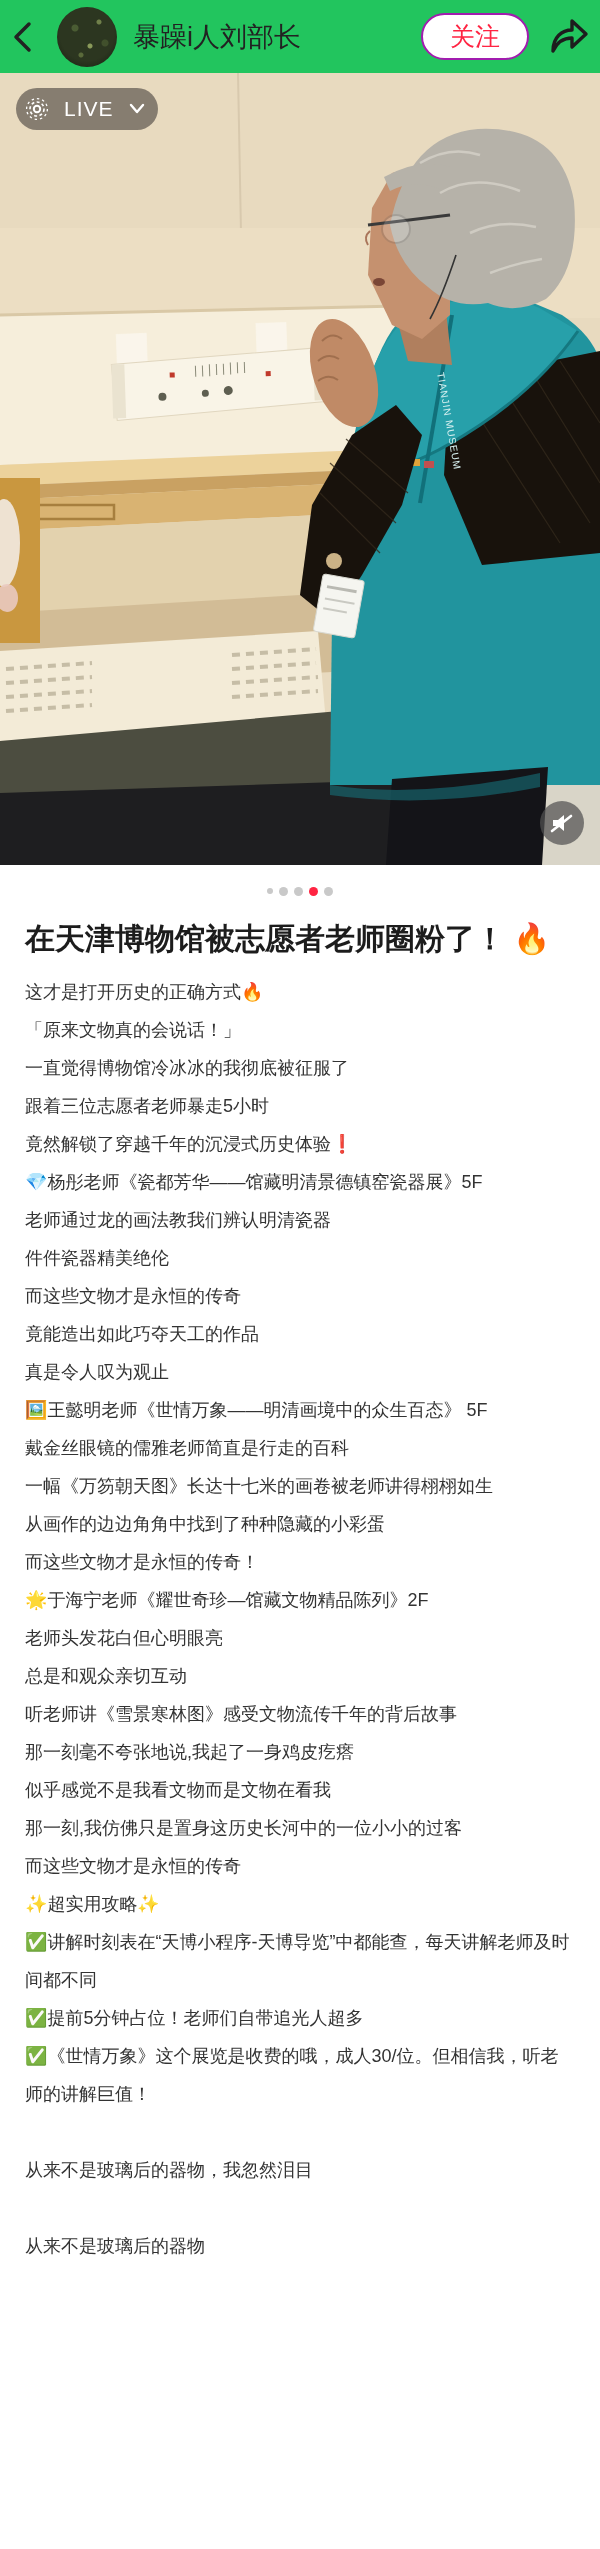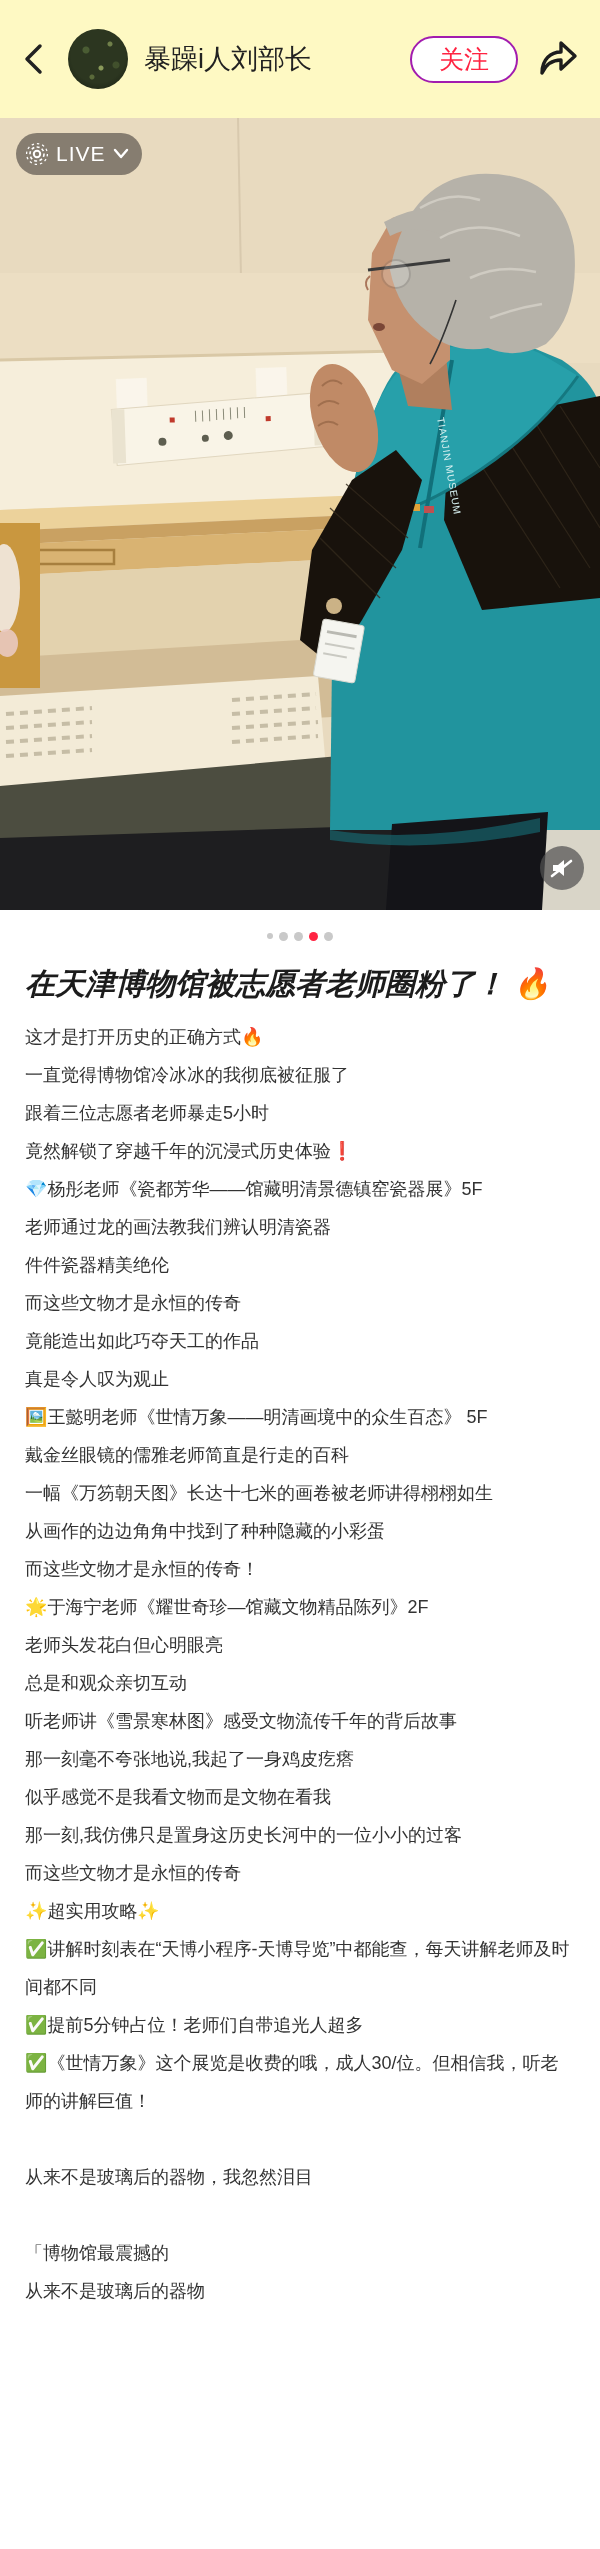--- a/index.html
+++ b/index.html
@@ -4,22 +4,22 @@
 <style>
   * { margin:0; padding:0; box-sizing:border-box; }
   html,body { background:#ffffff; }
   body {
     width:600px; height:2549px; margin:0 auto; position:relative;
     font-family:"Liberation Sans","DejaVu Sans",sans-serif;
     -webkit-font-smoothing:antialiased;
   }
   
   .header {
-    height:118px; background:#fef9c3; display:flex; align-items:center;
-    padding:0 20px; position:relative;
+    height:73px; background:#22c55e; display:flex; align-items:center;
+    padding:0 9px; position:relative;
   }
   .back-btn { width:34px; height:40px; display:flex; align-items:center; cursor:pointer; }
   .avatar {
     width:60px; height:60px; border-radius:50%; margin-left:14px; flex:0 0 auto;
     background:
       radial-gradient(circle at 30% 35%, #4a5c33 0 3px, transparent 4px),
       radial-gradient(circle at 70% 25%, #70804a 0 2px, transparent 3px),
       radial-gradient(circle at 55% 65%, #8a9a5a 0 2px, transparent 3px),
       radial-gradient(circle at 40% 80%, #5a6a3a 0 2px, transparent 3px),
       radial-gradient(circle at 80% 60%, #41502c 0 3px, transparent 4px),
@@ -32,36 +32,36 @@
     background:#fff; color:#ff2442; font-size:25px; display:flex;
     align-items:center; justify-content:center; cursor:pointer; flex:0 0 auto;
   }
   .share-btn { margin-left:16px; width:46px; height:44px; cursor:pointer; flex:0 0 auto; }
   
   .photo { position:relative; width:600px; height:792px; overflow:hidden; background:#e8dabf; cursor:pointer; }
   .photo svg { display:block; }
   .live-badge {
     position:absolute; top:15px; left:16px; height:42px; padding:0 13px 0 9px;
     background:rgba(112,104,94,0.82); border-radius:22px; display:flex;
-    align-items:center; gap:7px; color:#fff; cursor:pointer;
+    align-items:center; gap:15px; color:#fff; cursor:pointer;
   }
   .live-badge .live-label { font-size:21px; letter-spacing:1px; color:#fff; }
   .mute-btn {
     position:absolute; left:540px; top:728px; width:44px; height:44px;
     border-radius:50%; background:rgba(82,82,82,0.72); display:flex;
     align-items:center; justify-content:center; cursor:pointer;
   }
   
   .dots { height:52px; display:flex; align-items:center; justify-content:center; gap:6px; }
   .dot { width:9px; height:9px; border-radius:50%; background:#c9c9c9; cursor:pointer; }
   .dot.small { width:6px; height:6px; }
   .dot.active { background:#ff2442; }
   
   .content { padding:0 25px; }
-  .post-title { font-size:30px; font-weight:700; color:#1c1c1c; line-height:44px; margin-bottom:12px;font-style:italic; }
+  .post-title { font-size:30px; font-weight:700; color:#1c1c1c; line-height:44px; margin-bottom:12px; }
   .body-line { font-size:18px; color:#333; line-height:38px; min-height:38px;
     word-break:break-all; }
 </style>
 </head>
 <body>
 
 <div class="header">
   <div class="back-btn">
     <svg width="28" height="36" viewBox="0 0 28 36">
       <polyline points="20,5 7,18 20,31" fill="none" stroke="#222" stroke-width="3.5" stroke-linecap="round" stroke-linejoin="round"></polyline>
@@ -223,20 +223,21 @@
     <div class="dot"></div>
     <div class="dot"></div>
     <div class="dot active"></div>
     <div class="dot"></div>
   </div>
 
 <div class="content">
   <div class="post-title">在天津博物馆被志愿者老师圈粉了！ 🔥</div>
   <div id="post-body">
       <div class="body-line">这才是打开历史的正确方式🔥</div>
+      <div class="body-line">「原来文物真的会说话！」</div>
       <div class="body-line">一直觉得博物馆冷冰冰的我彻底被征服了</div>
       <div class="body-line">跟着三位志愿者老师暴走5小时</div>
       <div class="body-line">竟然解锁了穿越千年的沉浸式历史体验❗</div>
       <div class="body-line">💎杨彤老师《瓷都芳华——馆藏明清景德镇窑瓷器展》5F</div>
       <div class="body-line">老师通过龙的画法教我们辨认明清瓷器</div>
       <div class="body-line">件件瓷器精美绝伦</div>
       <div class="body-line">而这些文物才是永恒的传奇</div>
       <div class="body-line">竟能造出如此巧夺天工的作品</div>
       <div class="body-line">真是令人叹为观止</div>
       <div class="body-line">🖼️王懿明老师《世情万象——明清画境中的众生百态》 5F</div>
@@ -252,16 +253,15 @@
       <div class="body-line">似乎感觉不是我看文物而是文物在看我</div>
       <div class="body-line">那一刻,我仿佛只是置身这历史长河中的一位小小的过客</div>
       <div class="body-line">而这些文物才是永恒的传奇</div>
       <div class="body-line">✨超实用攻略✨</div>
       <div class="body-line">✅讲解时刻表在“天博小程序-天博导览”中都能查，每天讲解老师及时间都不同</div>
       <div class="body-line">✅提前5分钟占位！老师们自带追光人超多</div>
       <div class="body-line">✅《世情万象》这个展览是收费的哦，成人30/位。但相信我，听老师的讲解巨值！</div>
       <div class="body-line"></div>
       <div class="body-line">从来不是玻璃后的器物，我忽然泪目</div>
       <div class="body-line"></div>
-      <div class="body-line">「博物馆最震撼的</div>
       <div class="body-line">从来不是玻璃后的器物</div>
     </div>
 </div>
 
 </body></html>

